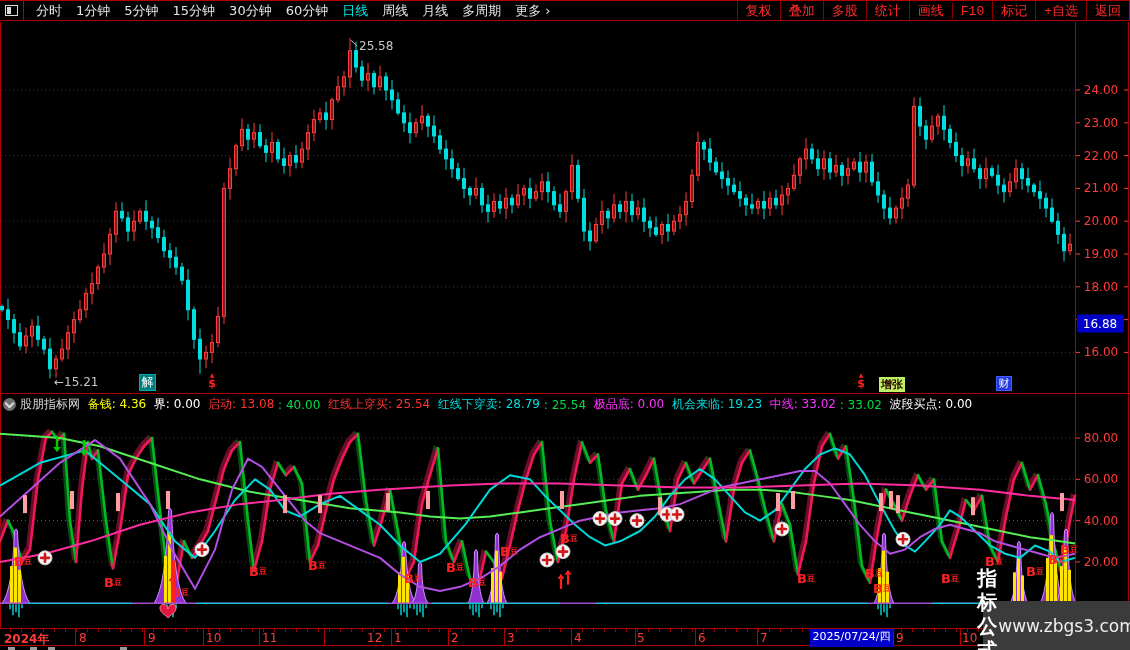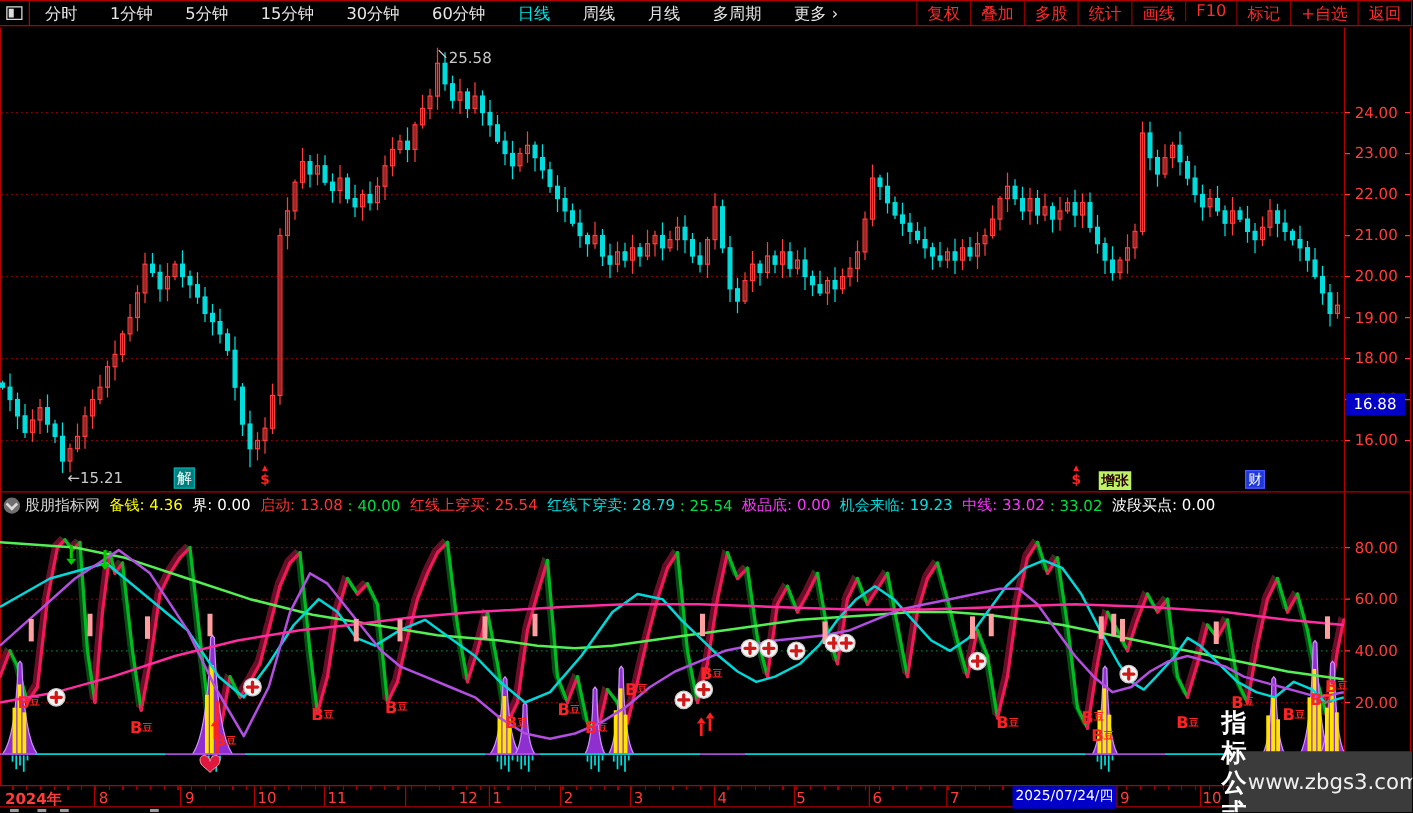--- a/index.html
+++ b/index.html
@@ -6,24 +6,24 @@
   #app{position:relative;width:1130px;height:650px;background:#000;overflow:hidden;
        font-family:"DejaVu Sans","Liberation Sans",sans-serif;}
   #chart-svg{position:absolute;left:0;top:0;z-index:1;}
   
   #menubar{position:absolute;left:0;top:0;width:1130px;height:21px;background:#000;
            border-top:1px solid #b00000;border-bottom:1px solid #b00000;box-sizing:border-box;
            display:flex;align-items:center;z-index:20;}
   #corner-box{width:23px;height:19px;border-right:1px solid #b00000;display:flex;align-items:center;justify-content:center;}
   .half-icon{width:11px;height:9px;border:1px solid #ddd;position:relative;}
   .half-icon::after{content:"";position:absolute;left:1px;top:1px;width:4px;height:7px;background:#ddd;}
-  #menu-left{display:flex;gap:26px;margin-left:12px;}
+  #menu-left{display:flex;gap:14px;margin-left:12px;}
   .mitem{font-size:13px;color:#e6e6e6;cursor:default;}
   .mitem.active{color:#00e5e5;}
-  #menu-right{margin-left:auto;display:flex;height:100%;align-items:flex-start;}
+  #menu-right{margin-left:auto;display:flex;height:100%;align-items:center;font-family:Liberation Mono, monospace;}
   .rmitem{font-size:13px;color:#ff2a2a;padding:1px 8px 0 8px;border-left:1px solid #8a0000;display:flex;align-items:center;}
   .rmitem:last-child{border-right:1px solid #701a75;}
   
   #titlebar{position:absolute;left:0;top:22px;width:1130px;height:17px;z-index:20;display:flex;align-items:center;}
   #stock-title{font-size:13px;color:#d8d8d8;margin-left:5px;}
   .chev-circle{display:inline-flex;width:13px;height:13px;border-radius:50%;background:#6f6f6f;
                margin-left:5px;align-items:center;justify-content:center;}
   .chev-circle i{display:block;width:5px;height:5px;border-right:2px solid #dcdcdc;border-bottom:2px solid #dcdcdc;
                  transform:rotate(45deg);margin-top:-3px;}
   #title-icons{position:absolute;right:62px;top:1px;display:flex;gap:12px;align-items:center;}

